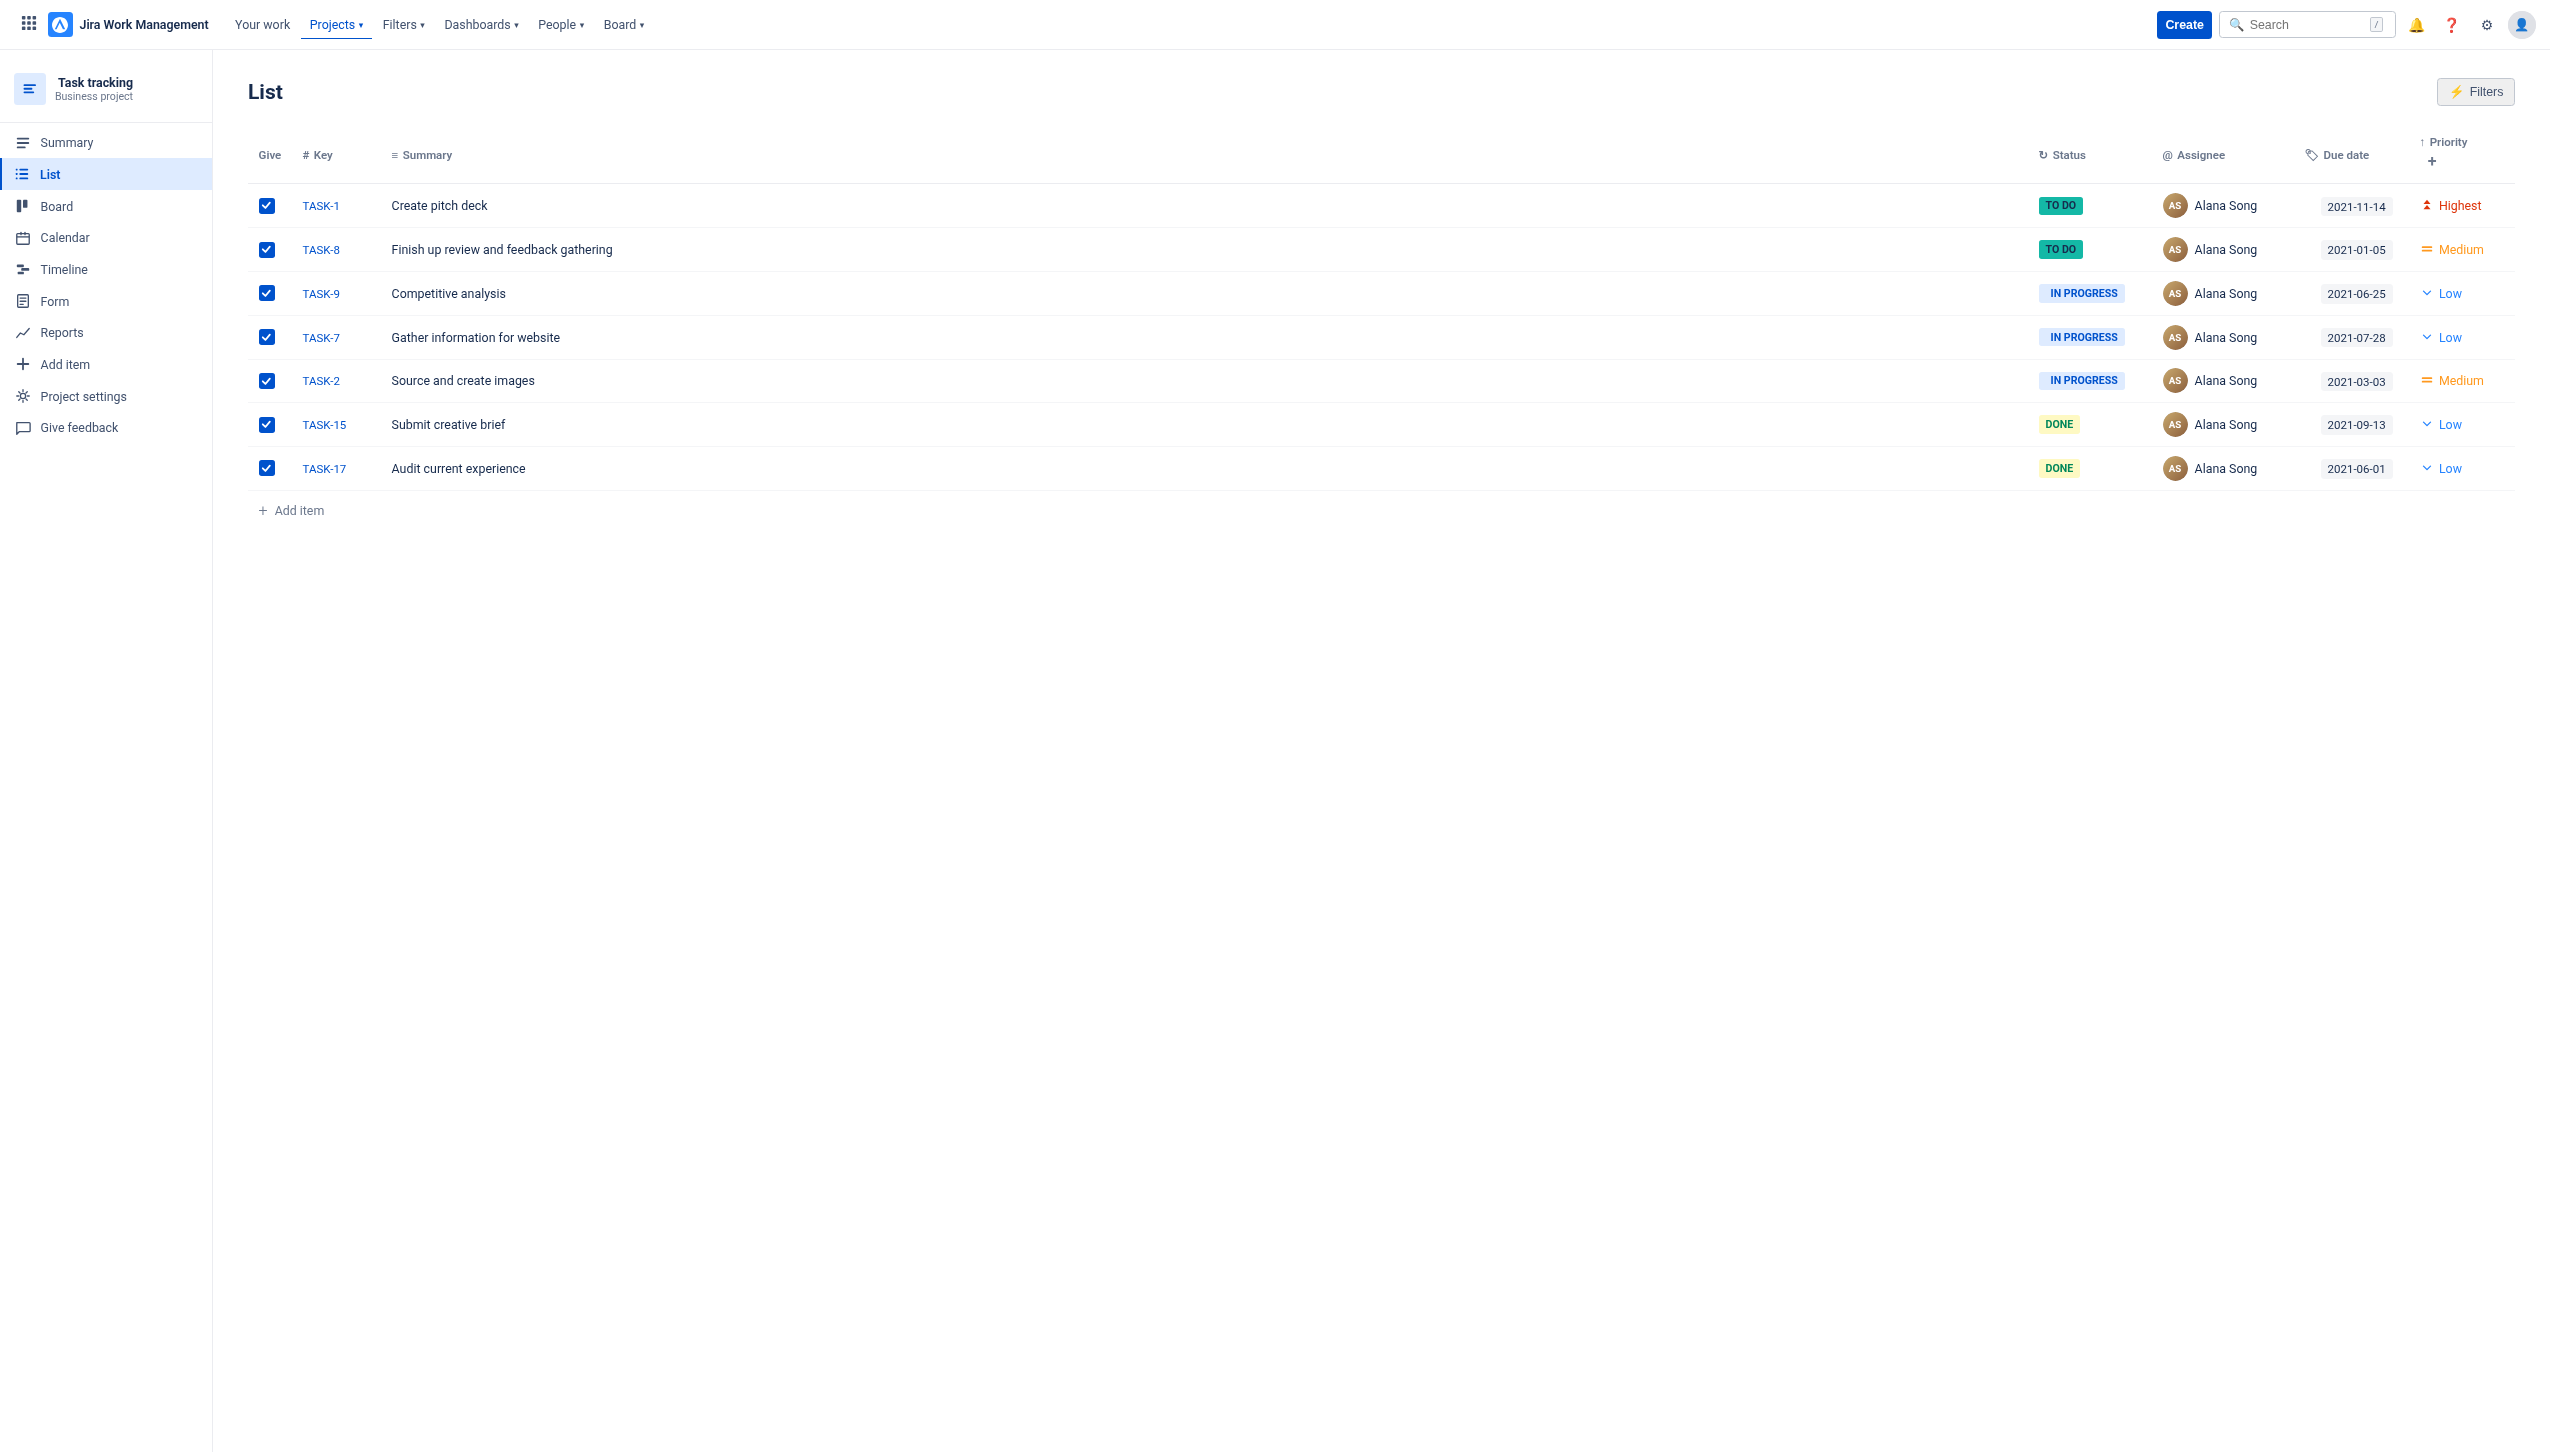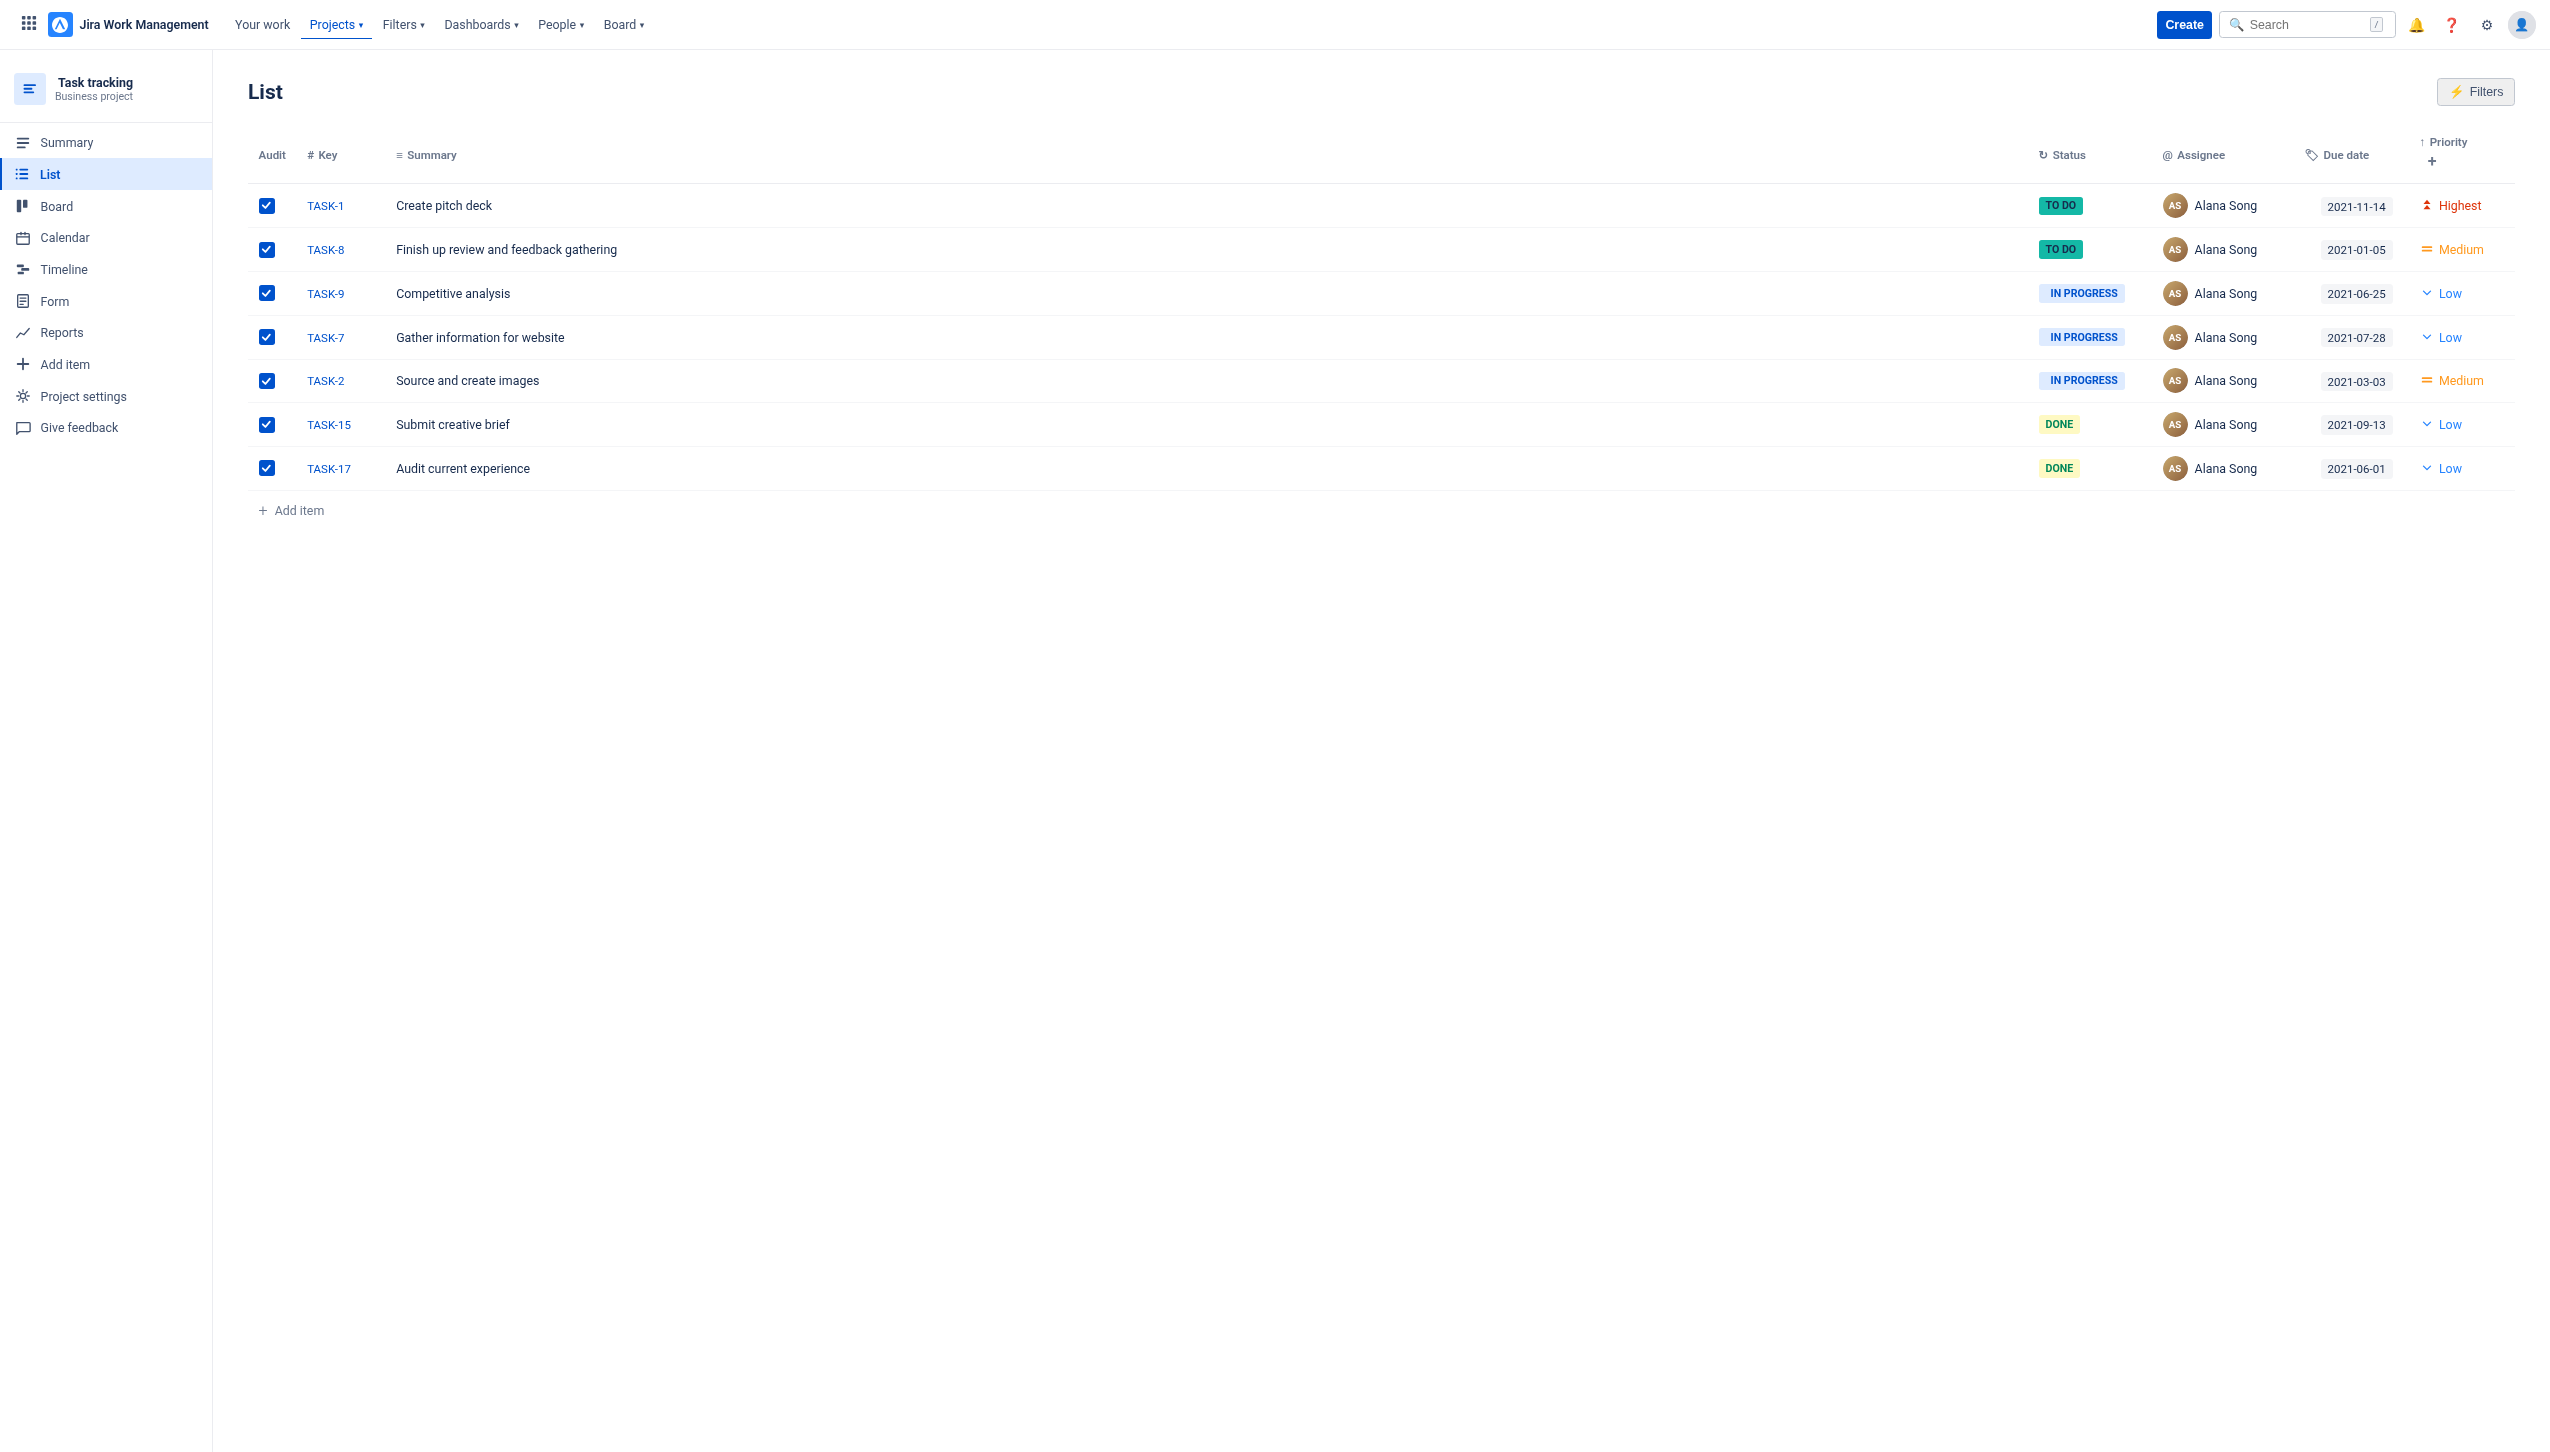--- a/index.html
+++ b/index.html
@@ -278,21 +278,21 @@
       <button class="filters-btn">
         <span style="font-size:12.4px;">⚡</span>
         <span>Filters</span>
       </button>
     </div>
 
     <table class="task-table">
       <thead>
         <tr>
           <th class="col-type">
-            <span class="th-icon">Audit</span>
+            <span class="th-icon">Give</span>
           </th>
           <th class="col-key">
             <span class="th-icon">
               <span style="color:#6b778c;">#</span>
               Key
             </span>
           </th>
           <th class="col-summary">
             <span class="th-icon">
               <span style="color:#6b778c;">≡</span>

